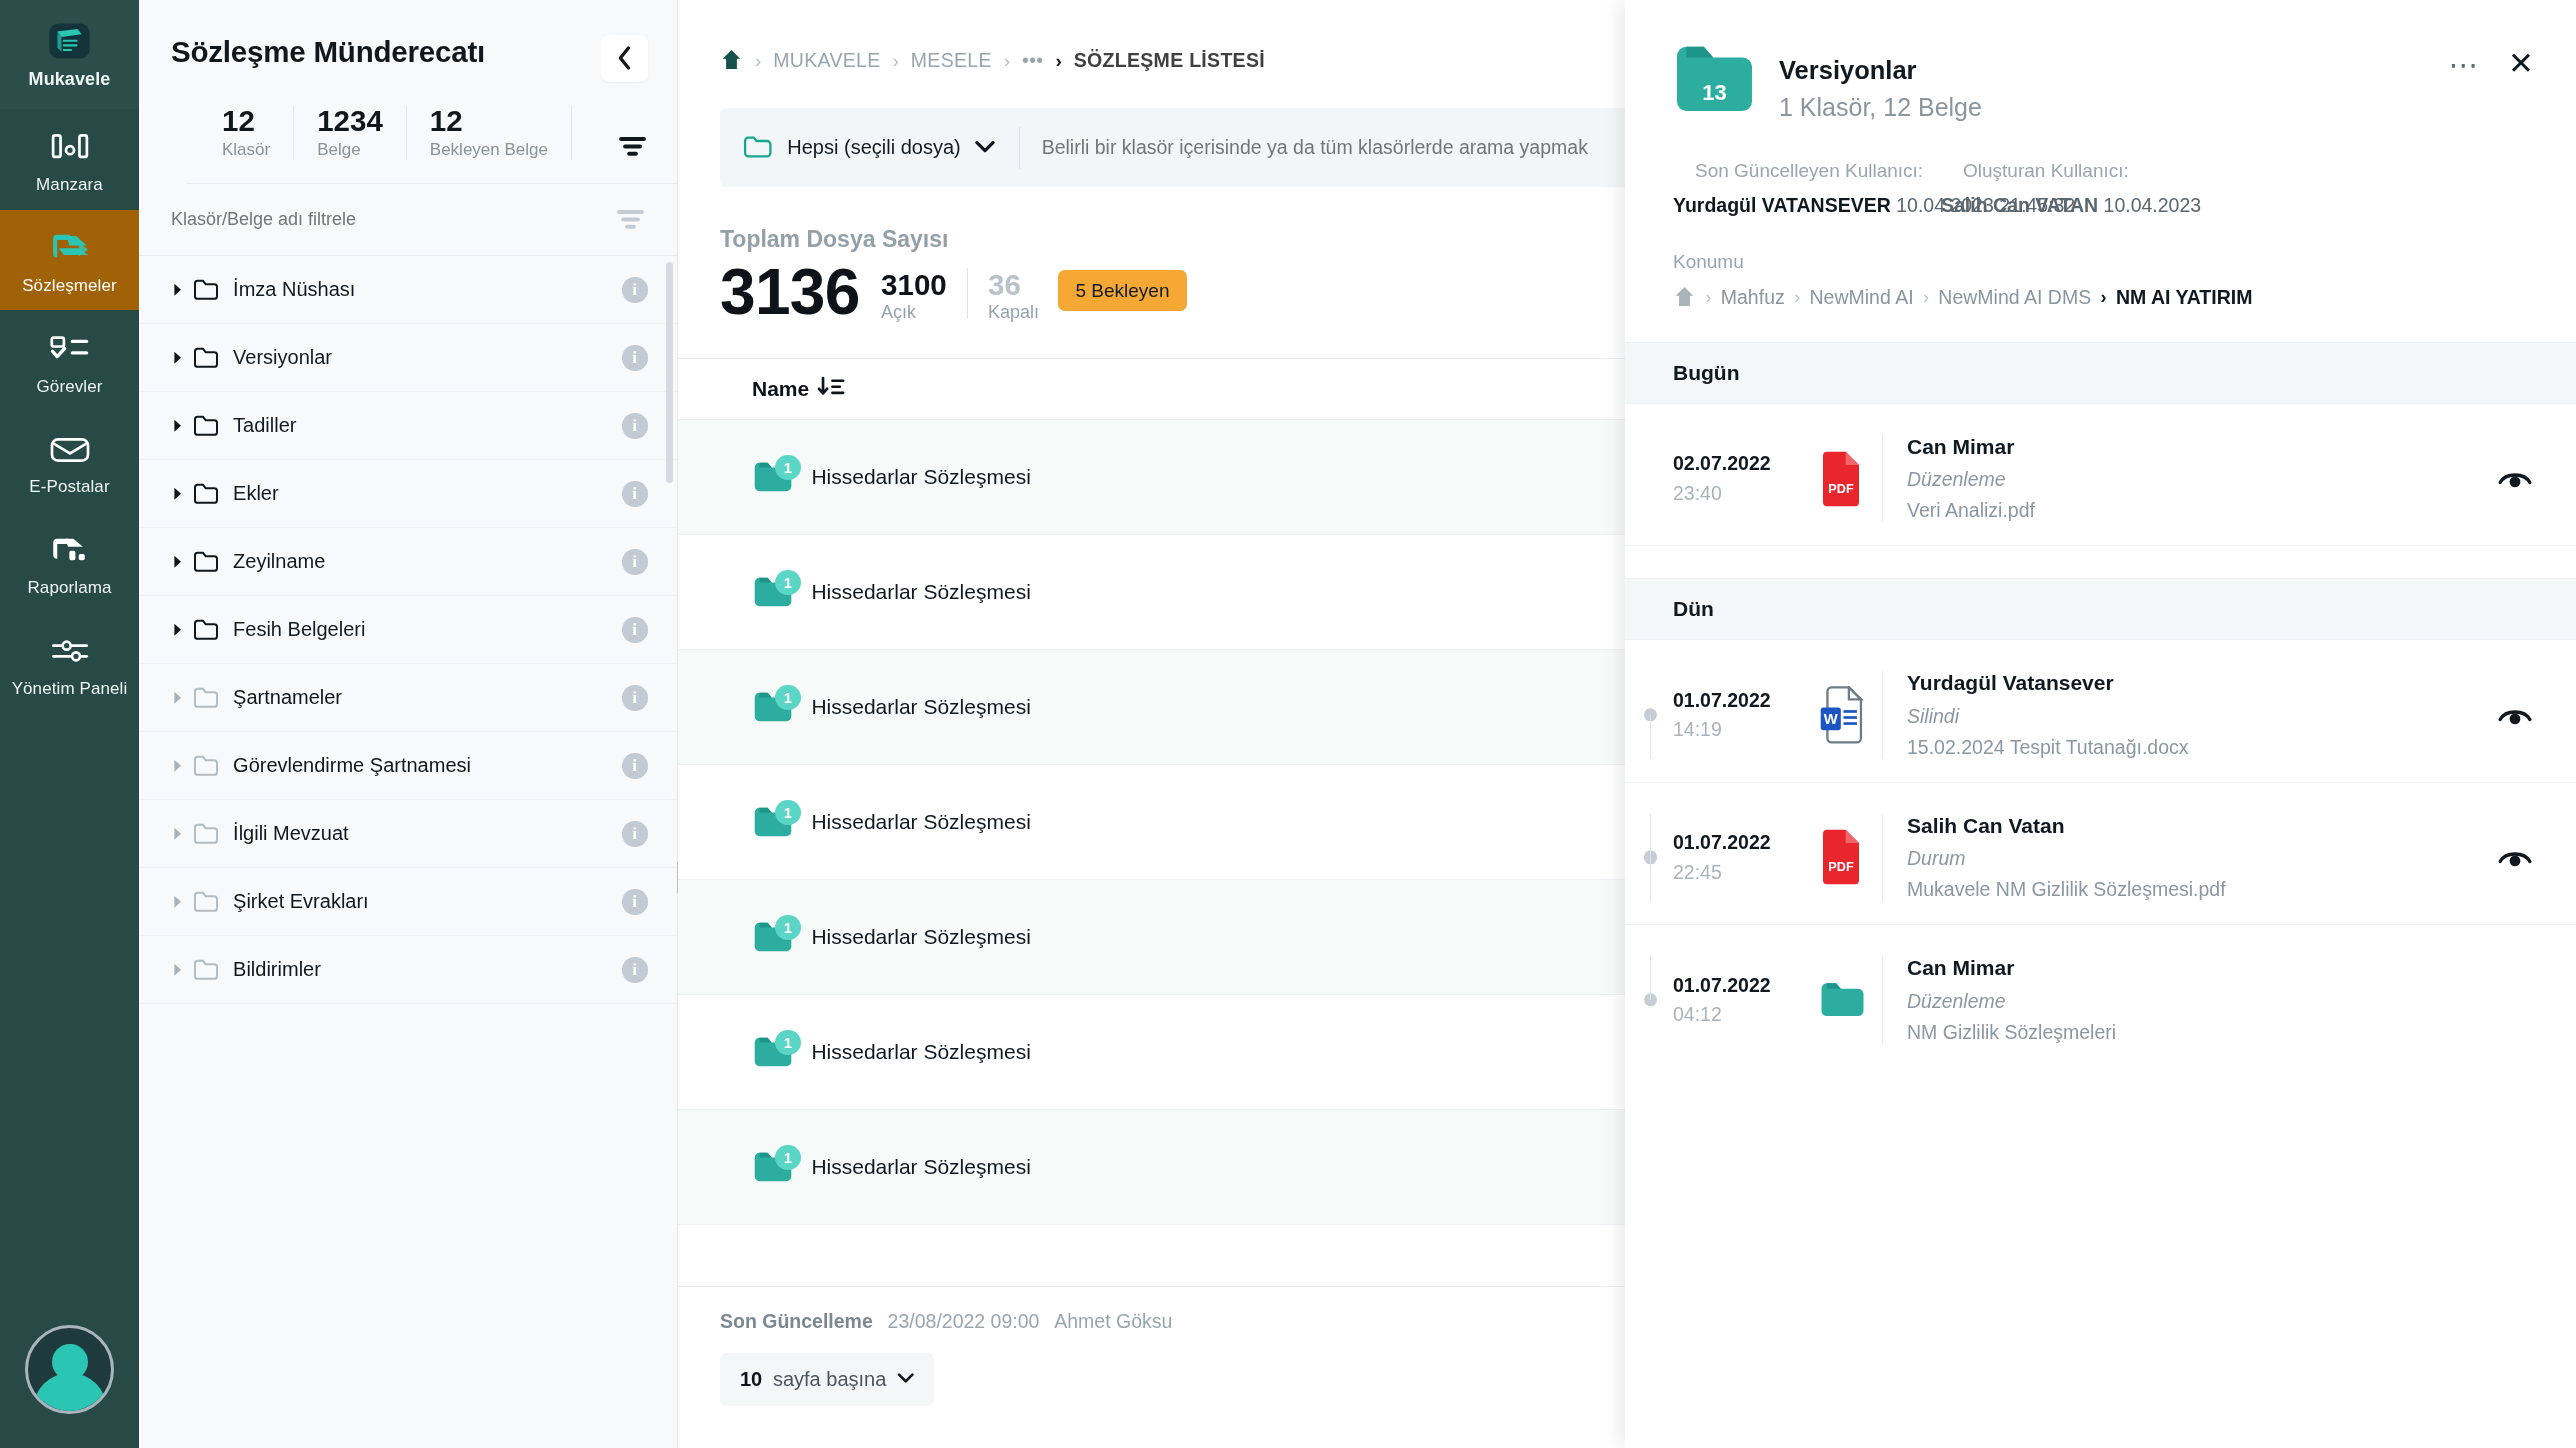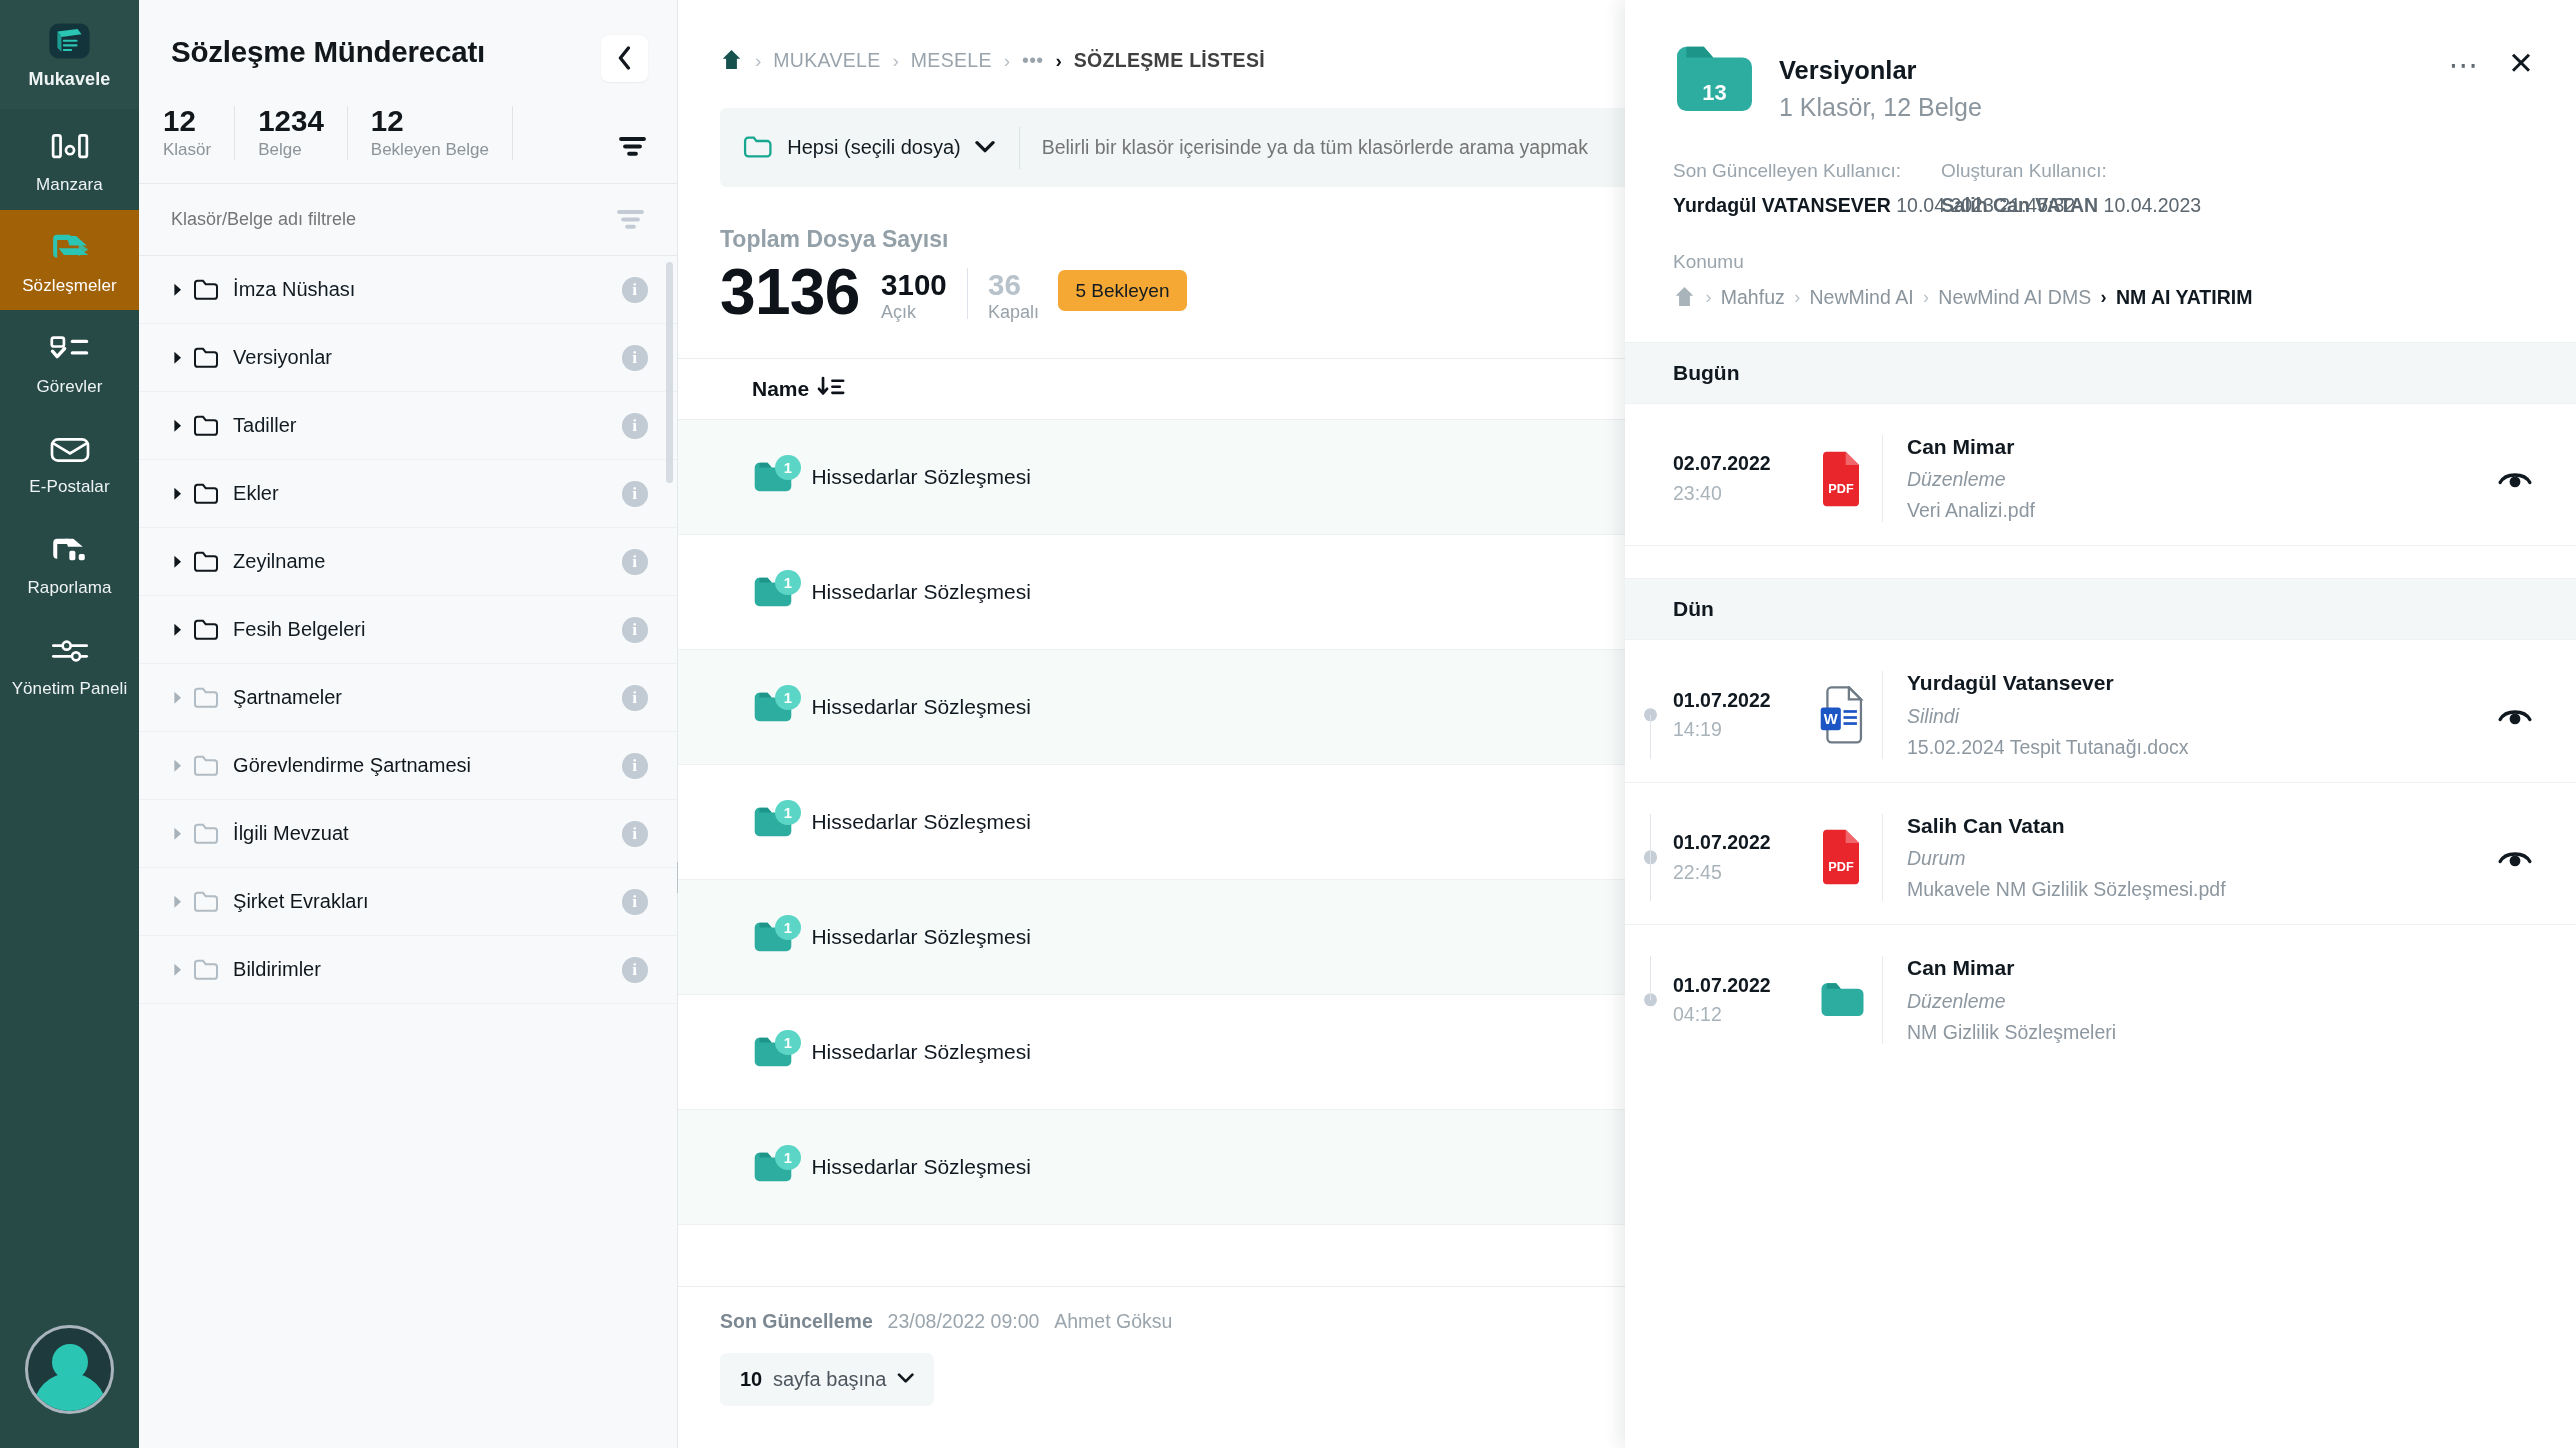--- a/index.html
+++ b/index.html
@@ -55,22 +55,23 @@
     display: flex; flex-direction: column; position: relative;
   }
   .tree-head { padding: 35px 29.5px 0 32px; display: flex; align-items: flex-start; justify-content: space-between; }
   .tree-title { font-size: 29.5px; font-weight: bold; color: #12171c; letter-spacing: -0.2px; }
   .collapse-btn {
     width: 47px; height: 47px; background: #ffffff; border-radius: 8px;
     display: flex; align-items: center; justify-content: center; cursor: pointer;
     box-shadow: 0 0.7px 2px rgba(0,0,0,.06);
   }
   .stats {
-    display: flex; align-items: flex-end; padding: 24px 27px 23px 24px; gap: 0;
+    display: flex; align-items: flex-end; padding: 24px 27px 23px 35px; gap: 0;
     border-bottom: 0.7px solid #e6eaee;
+    margin-left: 48px;
   }
   .stat { padding-right: 23px; border-right: 0.7px solid #dfe4e9; margin-right: 23px; }
   .stat:nth-child(3) { margin-right: 19px; }
   .stat-num { font-size: 29.5px; font-weight: bold; color: #12171c; line-height: 1.05; }
   .stat-lbl { font-size: 17px; color: #8b9399; margin-top: 3.4px; }
   .stat-filter { margin-left: auto; cursor: pointer; }
 
   .filter-row {
     height: 72px; display: flex; align-items: center; justify-content: space-between;
     padding: 0 29.5px 0 32px; border-bottom: 0.7px solid #e6eaee;
@@ -187,21 +188,21 @@
   }
   .d-title { font-size: 25.5px; font-weight: bold; color: #101820; margin-top: 16px; }
   .d-sub { font-size: 25px; color: #8b959d; margin-top: 8px; }
   .d-actions { margin-left: auto; display: flex; align-items: center; gap: 28px; padding-top: 12px; }
   .d-dots { font-size: 29.5px; color: #5f6a73; letter-spacing: 2px; line-height: .4; cursor: pointer; }
   .d-close { font-size: 31px; color: #101820; cursor: pointer; line-height: .8; font-weight: 300; }
 
   .d-meta { display: flex; padding: 38px 42px 0 48px; }
   .d-meta-col { flex: 0 0 auto; }
   .d-meta-col:first-child { width: 268px; }
-  .d-meta-lbl { font-size: 19px; color: #9aa5ad; }
+  .d-meta-lbl { font-size: 19px; color: #9aa5ad; margin-left: 22px; }
   .d-meta-val { font-size: 19.5px; margin-top: 12px; white-space: nowrap; }
   .d-meta-val b { color: #101820; font-weight: bold; }
   .d-meta-val span { color: #5b666f; }
   .d-meta-val.grey b { color: #5b666f; font-weight: bold; }
 
   .d-loc { padding: 34px 42px 0 48px; }
   .d-loc-lbl { font-size: 19px; color: #9aa5ad; }
   .d-crumbs { display: flex; align-items: center; gap: 9.4px; margin-top: 12px; }
   .d-crumbs .c { font-size: 19.5px; color: #8b959d; cursor: pointer; }
   .d-crumbs .c.current { color: #101820; font-weight: bold; }

